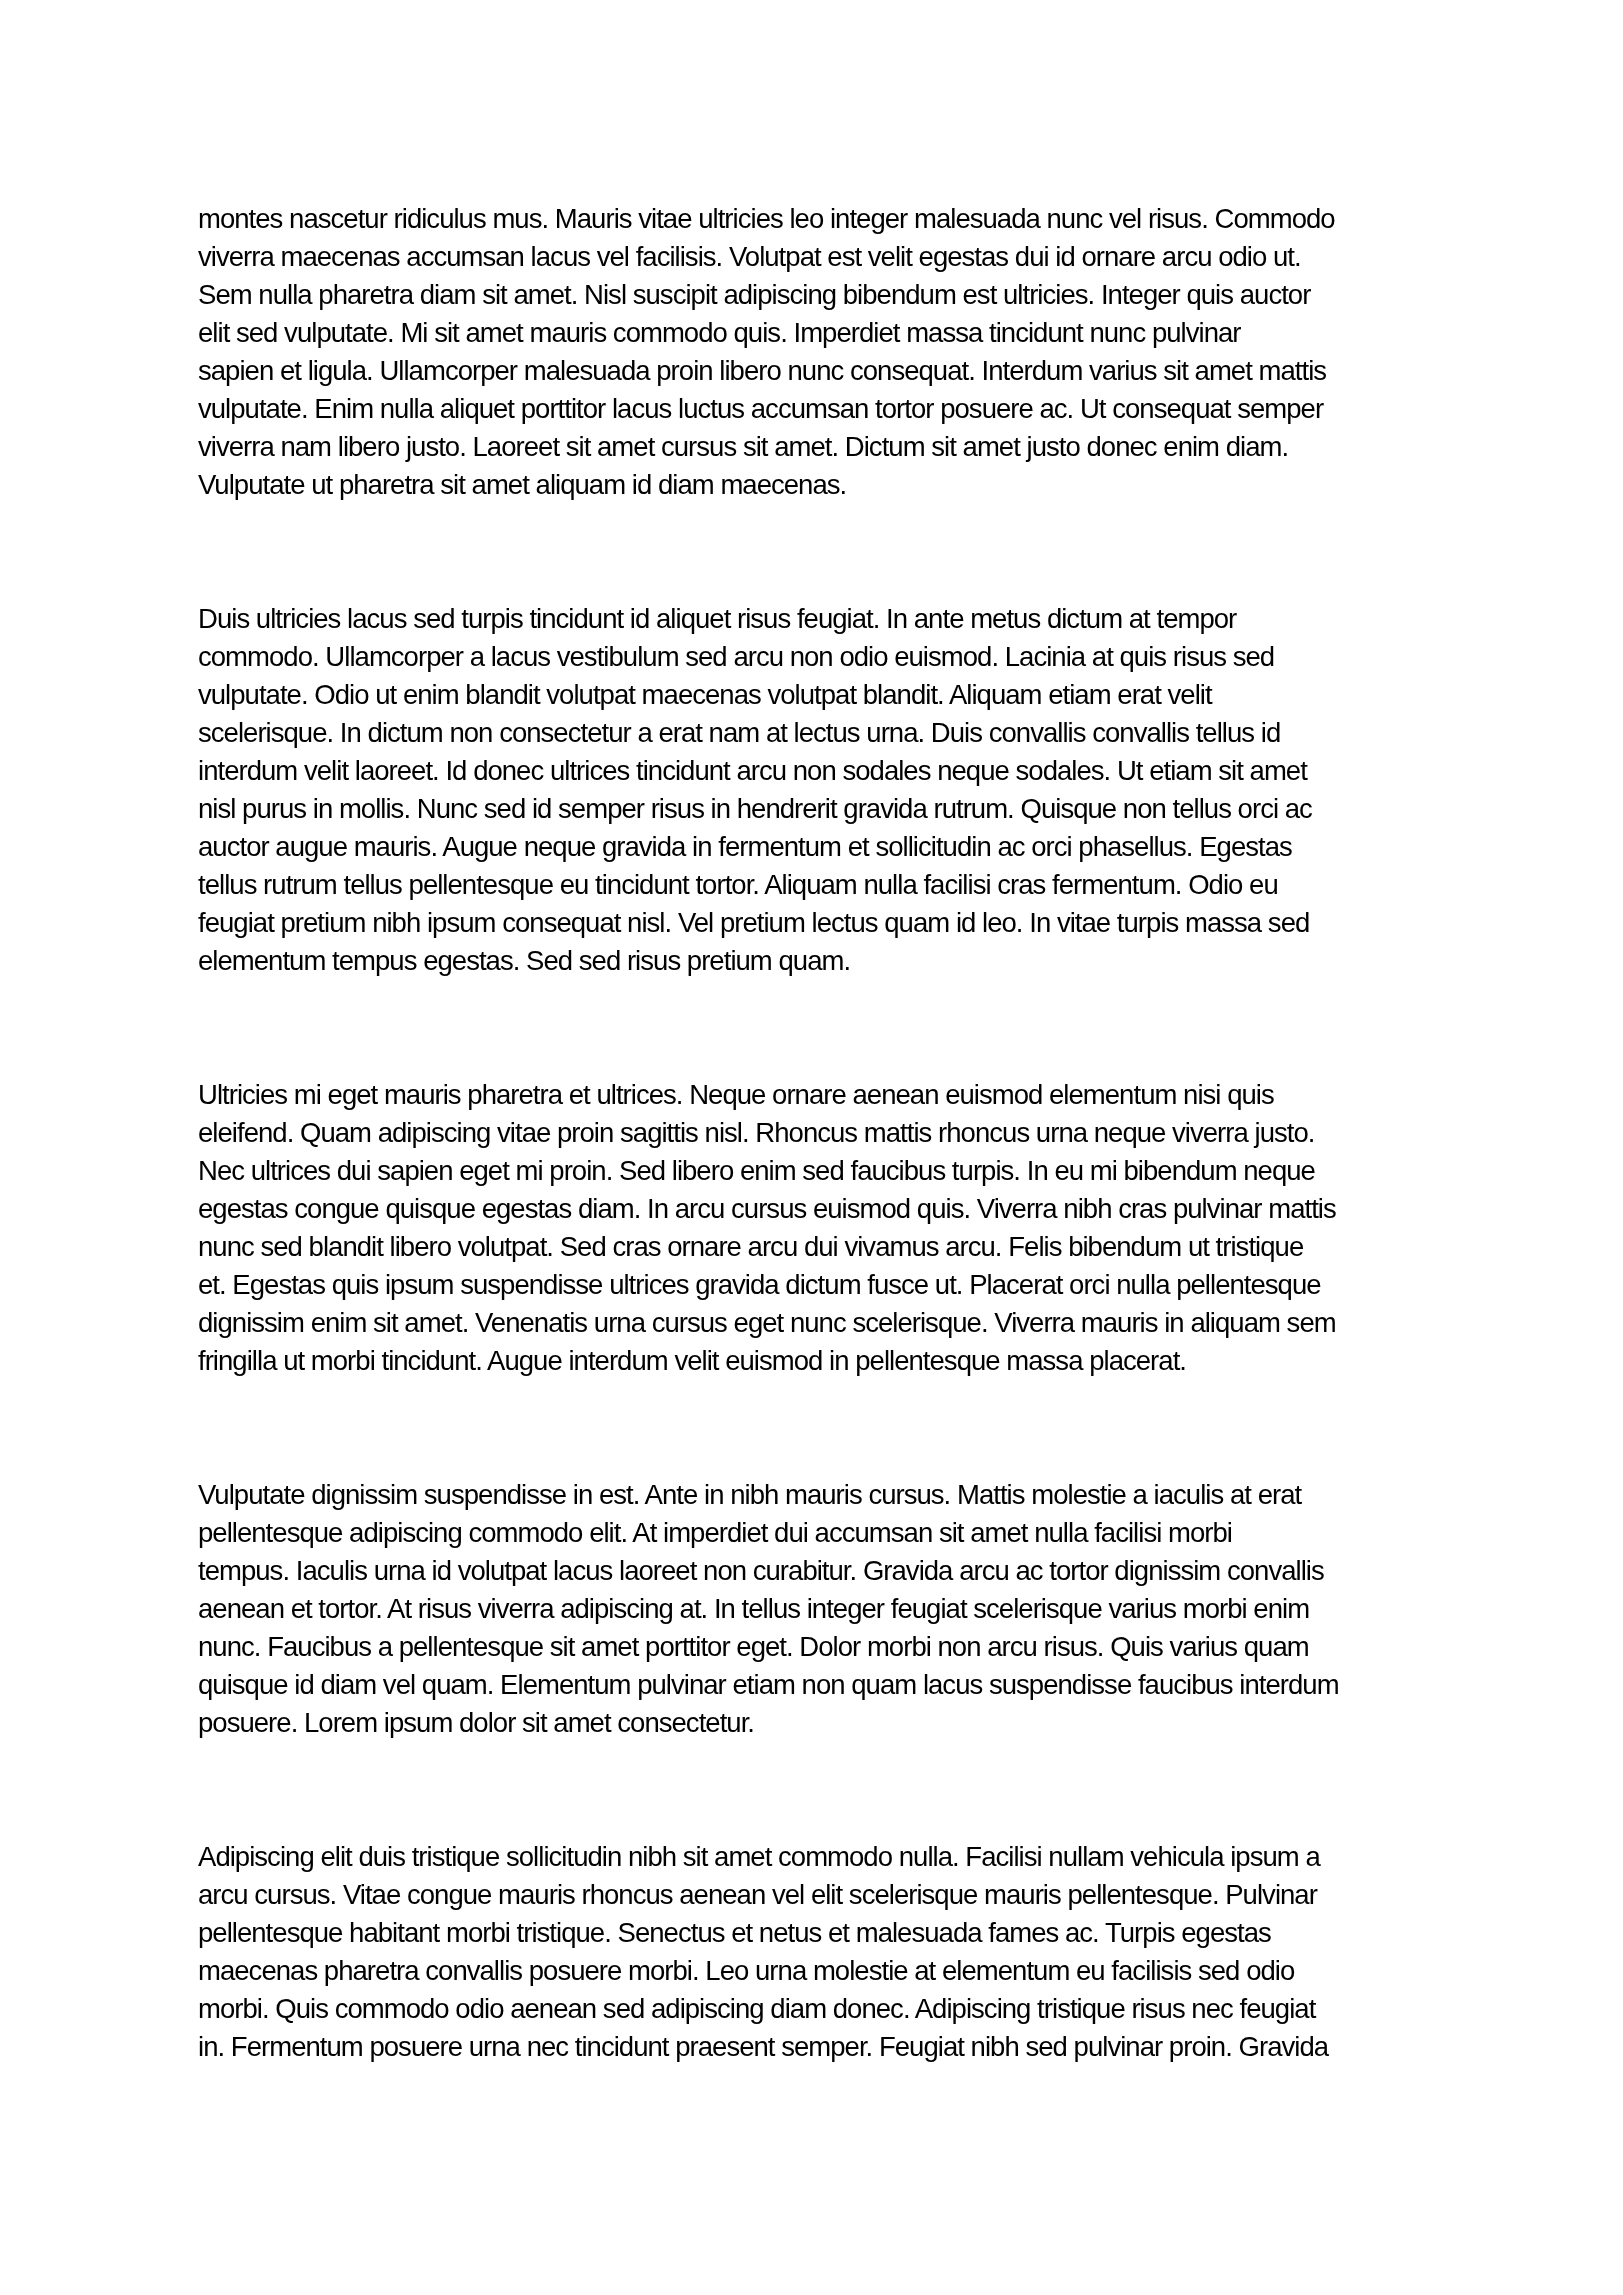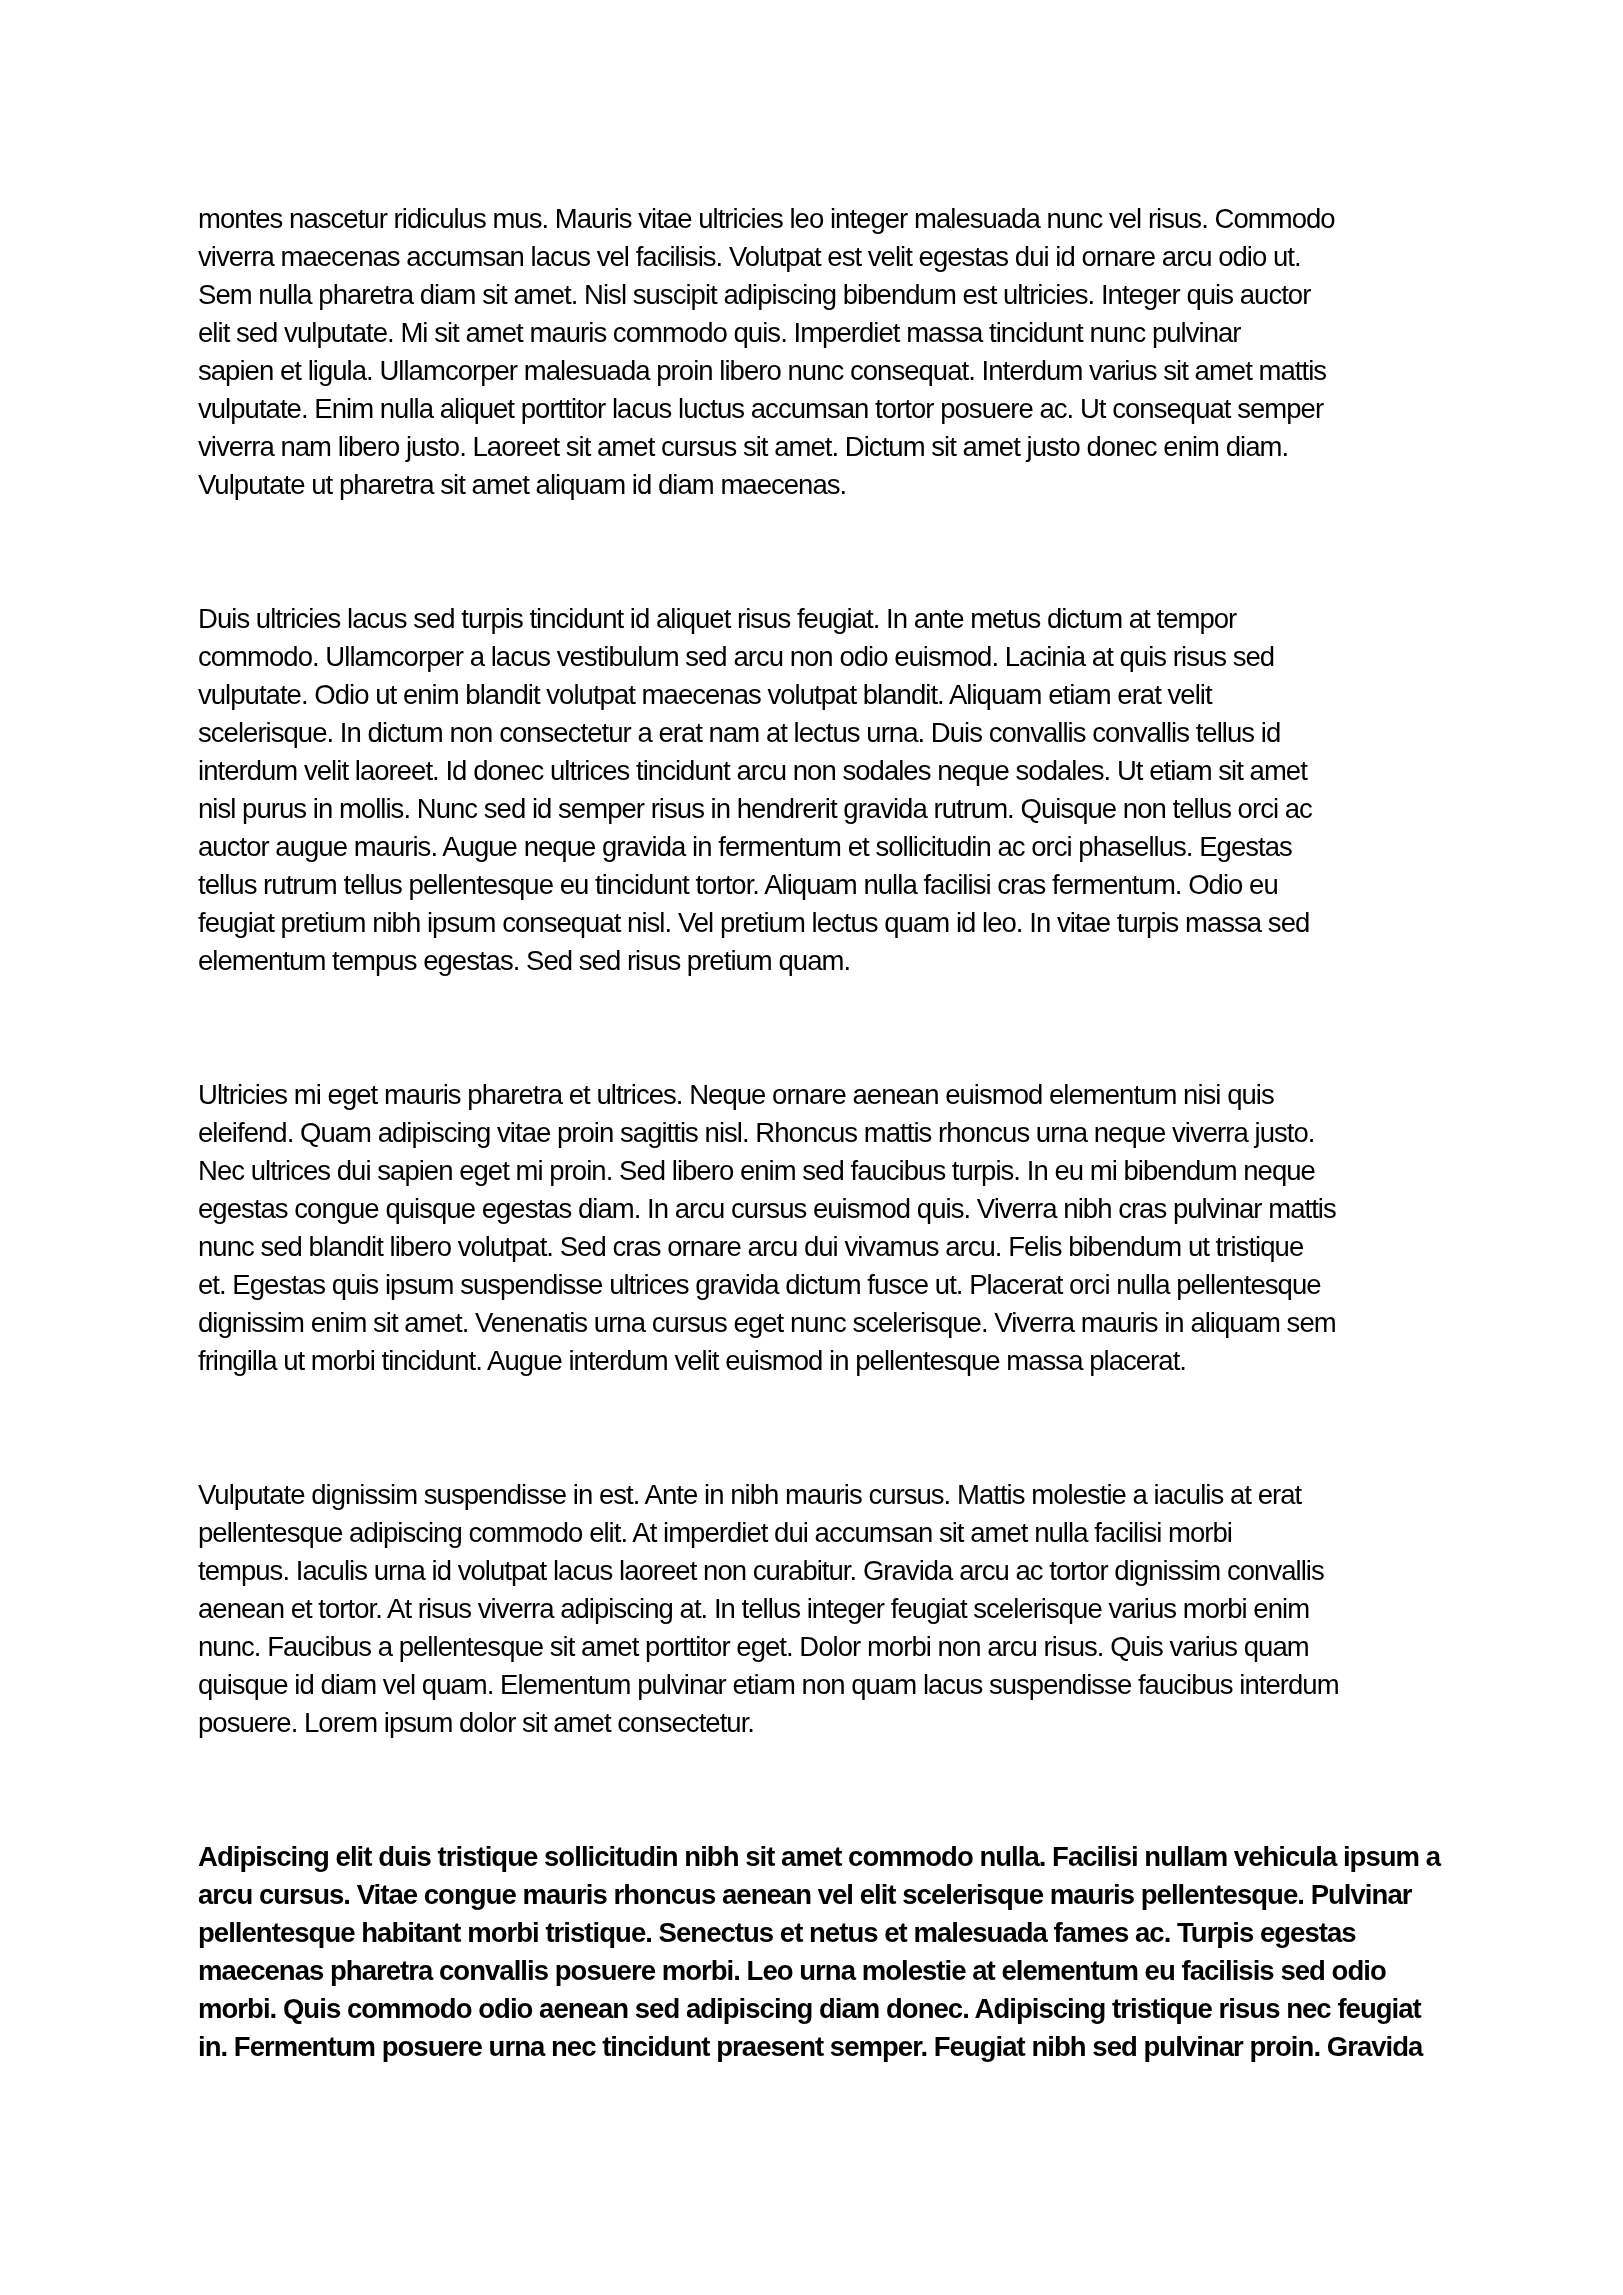--- a/index.html
+++ b/index.html
@@ -25,21 +25,20 @@
     margin: 0 0 96px 0;
     font-size: 27.5px;
     line-height: 38px;
     letter-spacing: -0.035em;
     color: #000000;
     white-space: pre;       
     overflow: visible;
   }
   .content p:last-child {
     margin-bottom: 0;
-    font-weight: bold;
   }
 </style>
 </head>
 <body>
 
 <div class="page">
   <div class="content">
     <p>montes nascetur ridiculus mus. Mauris vitae ultricies leo integer malesuada nunc vel risus. Commodo
 viverra maecenas accumsan lacus vel facilisis. Volutpat est velit egestas dui id ornare arcu odio ut.
 Sem nulla pharetra diam sit amet. Nisl suscipit adipiscing bibendum est ultricies. Integer quis auctor

